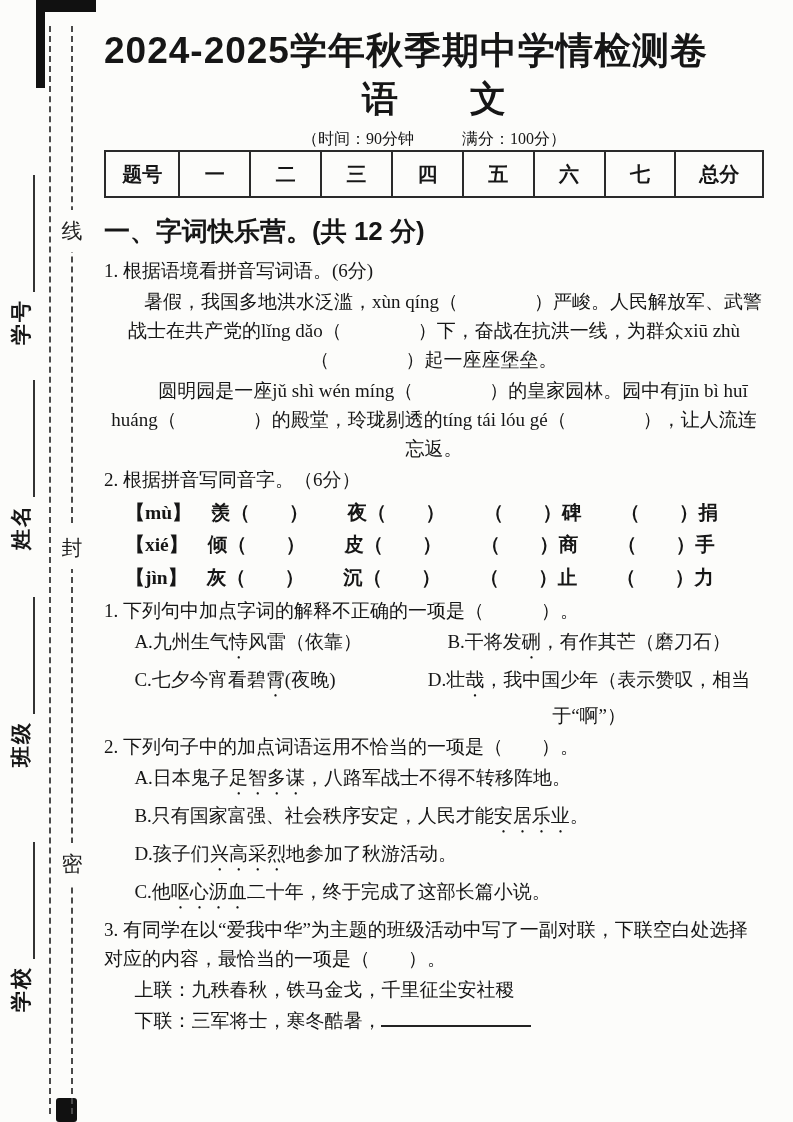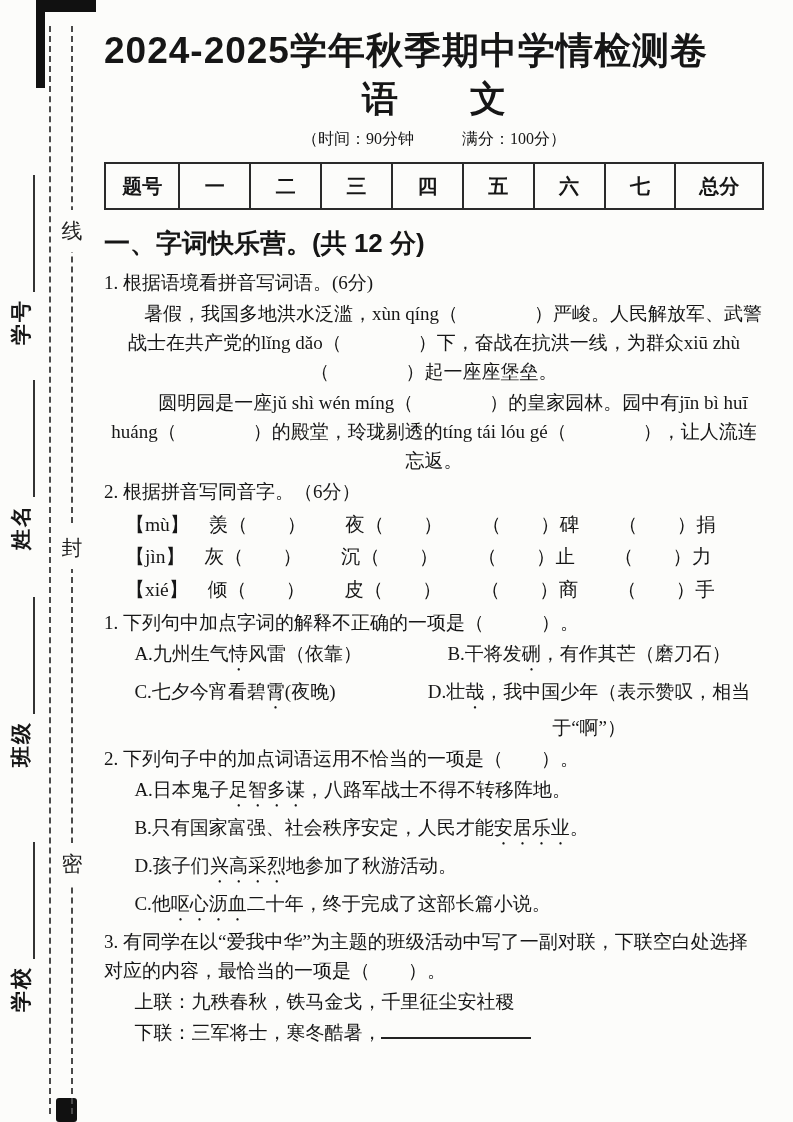--- a/index.html
+++ b/index.html
@@ -31,37 +31,37 @@
   .content { position:absolute; left:104px; top:28px; width:660px; }
   .title {
     font-family:Liberation Sans, sans-serif;
     font-weight:700; font-size:37px; letter-spacing:1px; line-height:1.25;
   }
   .subject {
     text-align:center; font-family:"Liberation Sans","DejaVu Sans",sans-serif;
     font-weight:700; font-size:36px; line-height:1.25; margin-top:2px;
   }
   .meta { text-align:center; font-size:16px; margin-top:8px; }
-  table.score { border-collapse:collapse; width:100%; margin-top:12px; table-layout:fixed;font-family:Liberation Serif, serif; }
+  table.score { border-collapse:collapse; width:100%; table-layout:fixed;font-family:Liberation Serif, serif; }
   table.score td {
     border:2px solid #2a2a2a; text-align:center; font-size:20px; font-weight:600;
     height:42px; padding:0;
   }
   table.score tr.hdr td { height:44px; }
   table.score td.c-first { width:11%; }
   table.score td.c-last  { width:13%; }
   
   .exam { margin-top:14px; font-size:19px; line-height:1.53; }
   .h-sec {
     font-family:"Liberation Sans","DejaVu Sans",sans-serif;
     font-weight:700; font-size:26px; margin:10px 0 4px 0;
   }
   .q { margin:2px 0; }
   .para { margin:2px 0; text-indent:2em;text-align:center; }
-  .row-ind { margin:3px 0; padding-left:1.1em; font-size:19.5px; }
+  .row-ind { margin:3px 0; padding-left:1.1em; font-size:19.5px;font-weight:bold; }
   .optrow { display:flex; margin:2px 0; }
   .optrow .l { width:47%; padding-left:1.6em; box-sizing:border-box; }
   .optrow .r { flex:1;text-align:center; }
   .optline { margin:2px 0; padding-left:1.6em; }
   .em-dots {
     -webkit-text-emphasis:filled dot; text-emphasis:filled dot;
     -webkit-text-emphasis-position:under; text-emphasis-position:under right;
   }
   .blank-u { display:inline-block; width:150px; height:1em; border-bottom:2px solid #222; vertical-align:baseline; }
 </style>
@@ -121,22 +121,22 @@
     </table>
 
     <div class="exam">
 
       <div class="h-sec">一、字词快乐营。(共 12 分)</div>
       <div class="q">1. 根据语境看拼音写词语。(6分)</div>
       <div class="para">暑假，我国多地洪水泛滥，xùn qíng（　　　　）严峻。人民解放军、武警战士在共产党的lǐng dǎo（　　　　）下，奋战在抗洪一线，为群众xiū zhù（　　　　）起一座座堡垒。</div>
       <div class="para">圆明园是一座jǔ shì wén míng（　　　　）的皇家园林。园中有jīn bì huī huáng（　　　　）的殿堂，玲珑剔透的tíng tái lóu gé（　　　　），让人流连忘返。</div>
       <div class="q">2. 根据拼音写同音字。（6分）</div>
       <div class="row-ind">【mù】　羡（　　）　　夜（　　）　　（　　）碑　　（　　）捐</div>
+      <div class="row-ind">【xié】　倾（　　）　　皮（　　）　　（　　）商　　（　　）手</div>
       <div class="row-ind">【jìn】　灰（　　）　　沉（　　）　　（　　）止　　（　　）力</div>
-      <div class="row-ind">【xié】　倾（　　）　　皮（　　）　　（　　）商　　（　　）手</div>
 
       <div class="q">1. 下列句中加点字词的解释不正确的一项是（　　　）。</div>
       <div class="optrow">
         <div class="l"><span>A.九州生气</span><span class="em-dots">恃</span><span>风雷（依靠）</span></div>
         <div class="r"><span>B.干将发</span><span class="em-dots">硎</span><span>，有作其芒（磨刀石）</span></div>
       </div>
       <div class="optrow">
         <div class="l"><span>C.七夕今宵看碧</span><span class="em-dots">霄</span><span>(夜晚)</span></div>
         <div class="r"><span>D.壮</span><span class="em-dots">哉</span><span>，我中国少年（表示赞叹，相当于“啊”）</span></div>
       </div>

